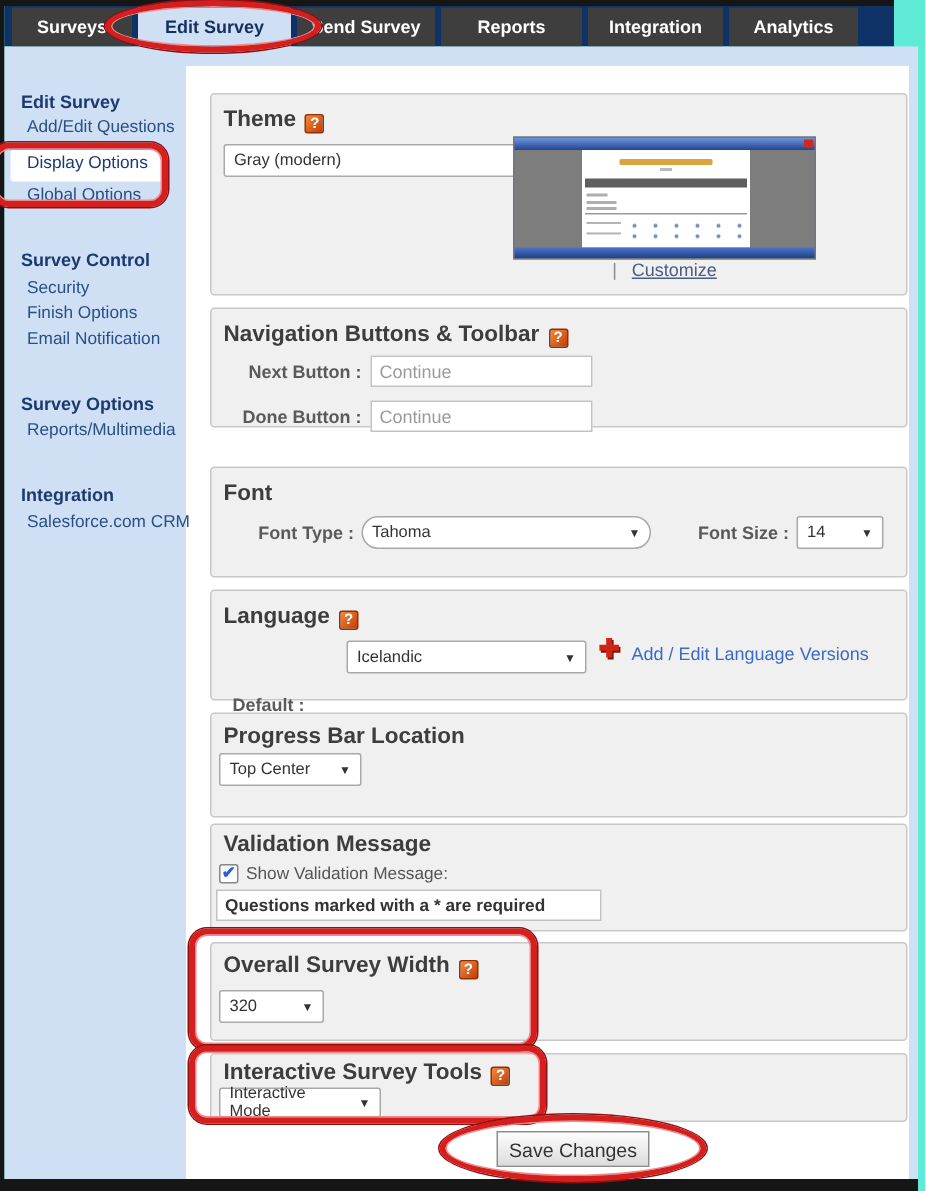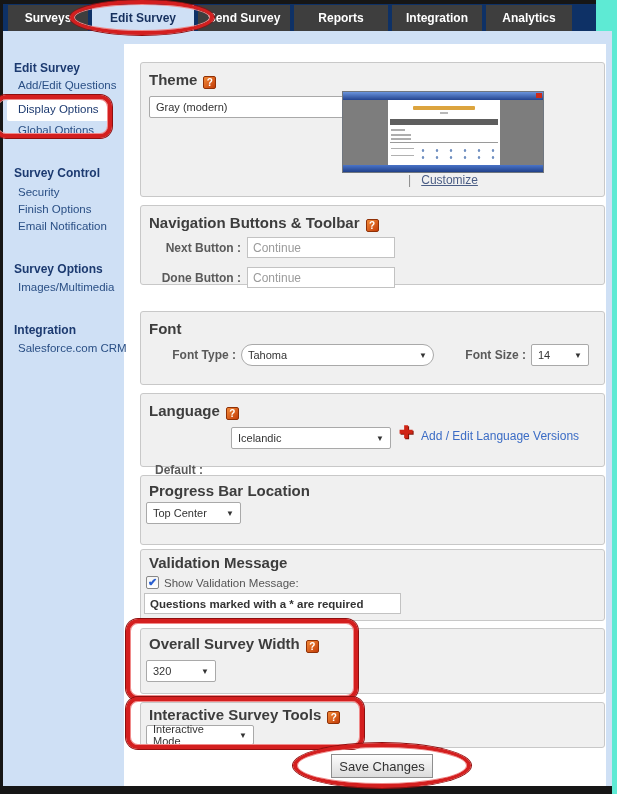--- a/index.html
+++ b/index.html
@@ -111,21 +111,21 @@
   <div class="side-hl"></div>
   <div class="side-link" style="top:103px;color:#1c3a70;">Display Options</div>
   <div class="side-link" style="top:124px;">Global Options</div>
 
   <div class="side-head" style="top:166px;">Survey Control</div>
   <div class="side-link" style="top:186px;">Security</div>
   <div class="side-link" style="top:203px;">Finish Options</div>
   <div class="side-link" style="top:220px;">Email Notification</div>
 
   <div class="side-head" style="top:262px;">Survey Options</div>
-  <div class="side-link" style="top:281px;">Images/Multimedia</div>
+  <div class="side-link" style="top:281px;">Reports/Multimedia</div>
 
   <div class="side-head" style="top:323px;">Integration</div>
   <div class="side-link" style="top:342px;">Salesforce.com CRM</div>
 
   <div class="box" style="top:62px;height:135px;padding-left:44px;">
     <div class="box-title" style="top:8px;">
       <span>Theme</span><span class="help">?</span>
     </div>
     <div class="dropdown" style="left:8px;top:33px;width:208px;">
       <span>Gray (modern)</span>

